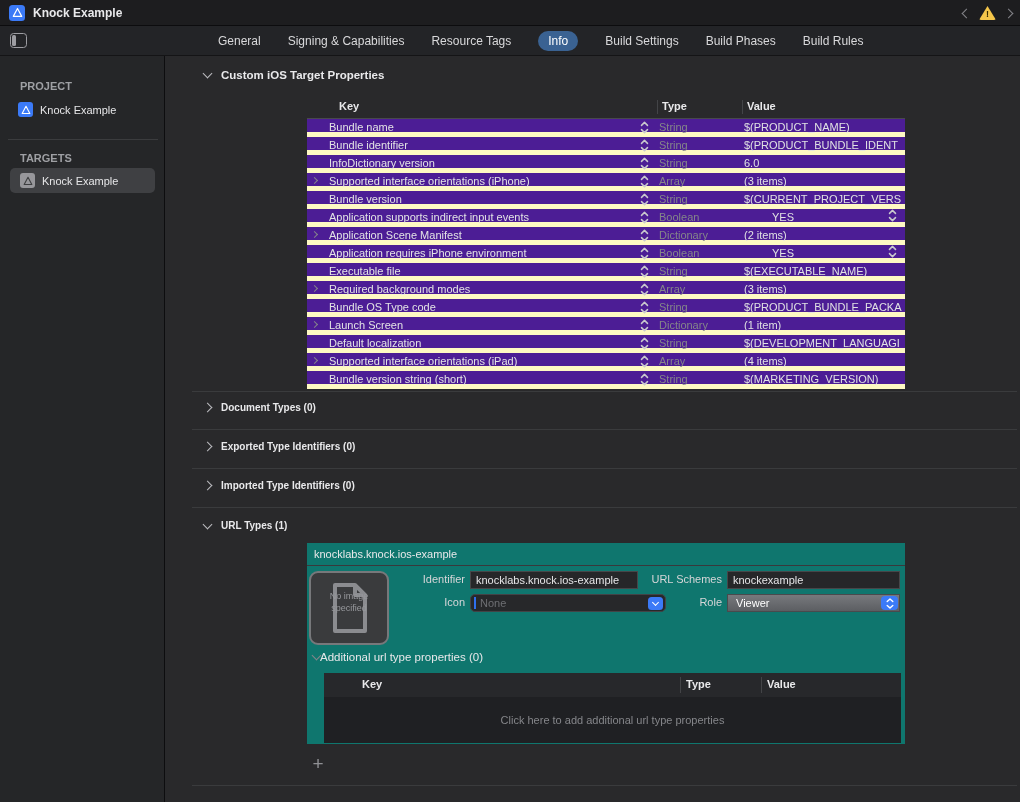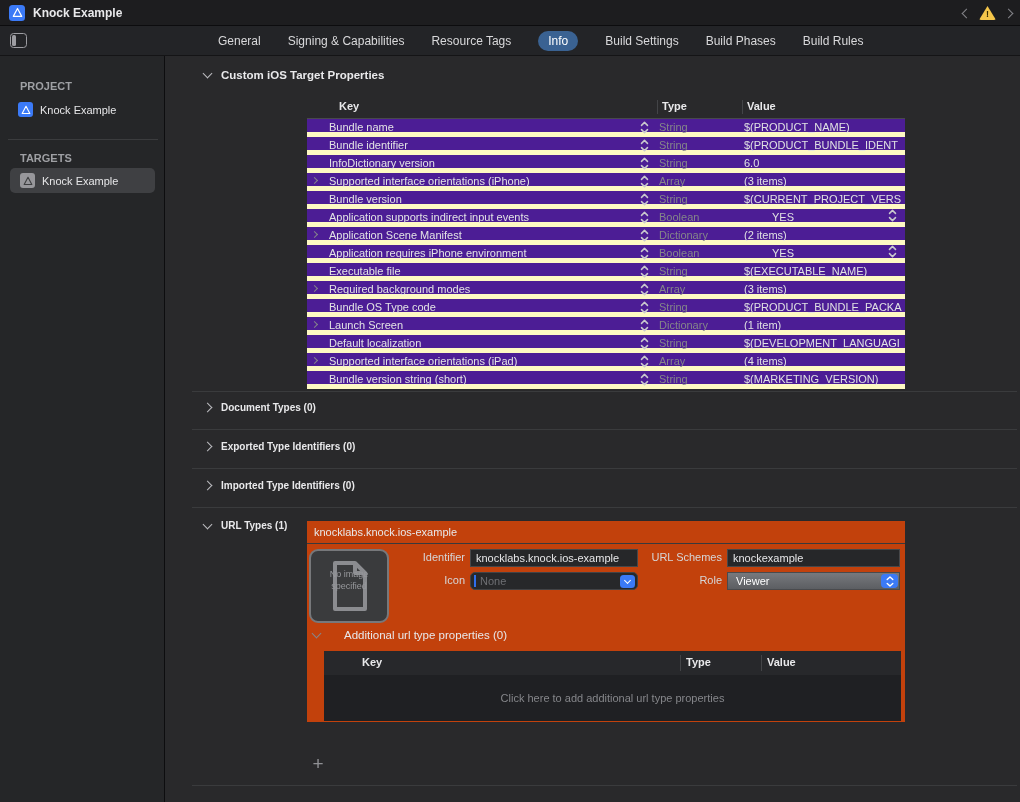--- a/index.html
+++ b/index.html
@@ -72,21 +72,21 @@
   .pval  { left:437px; right:2px; color:#e0e1e3; }
   .prow.bool .pval { left:465px; }
   .vstep { position:absolute; right:8px; top:2px; }
   .stepper { display:block; }
 
   
   .secrow { position:absolute; left:26px; display:flex; align-items:center; gap:10px; }
   .secrow .label { font-size:10px; font-weight:bold; color:#e9e9eb; }
 
   
-  .urlcard { position:absolute; left:129px; top:465px; width:598px; height:201px; background:#c2410c; }
+  .urlcard { position:absolute; left:129px; top:487px; width:598px; height:201px; background:#0f766e; }
   .urlcard .cardtitle { position:absolute; left:7px; top:5px; color:#e8e8ea; }
   .cardtitleline { position:absolute; left:0; right:0; top:22px; height:1px; background:#39393c; }
   .noimg { position:absolute; left:2px; top:28px; width:80px; height:74px; background:#3a3b3d;
            border:2px solid #77787b; border-radius:9px; }
   .noimg svg { position:absolute; left:50%; top:50%; transform:translate(-50%,-50%); }
   .noimg .nitext { position:absolute; left:0; right:0; top:17px; text-align:center; font-size:9px;
                    line-height:1.35; color:#97989c; }
   .frow { position:absolute; height:18px; }
   .flabel { position:absolute; top:2px; text-align:right; color:#d6d6d8; }
   .tfield { position:absolute; top:0; height:18px; background:#262729; border:1px solid #464749;
@@ -96,21 +96,21 @@
   .combo .caret { position:absolute; left:3px; top:2px; bottom:2px; width:2px; background:#2f6fed; }
   .combo .ctext { position:absolute; left:9px; top:2px; color:#6e6f73; }
   .combo .cbtn { position:absolute; right:2px; top:1.5px; width:15px; height:13px; background:#3b7af7;
                  border-radius:3.5px; display:flex; align-items:center; justify-content:center; }
   .combo .cbtn .chev { width:5px; height:5px; border-color:#fff; border-width:1.5px; margin-top:-2px; }
   .popup { position:absolute; top:0; height:18px; border-radius:0;
            background:linear-gradient(#77797d,#5c5e62); border:1px solid #494a4d; }
   .popup .ptext { position:absolute; left:8px; top:2px; color:#fff; }
   .popup .pbtn { position:absolute; right:1px; top:1px; bottom:1px; width:17px; background:#3b7af7;
                  border-radius:4px; display:flex; align-items:center; justify-content:center; }
-  .addlhead { position:absolute; left:6px; top:108px; display:flex; align-items:center; gap:24px; }
+  .addlhead { position:absolute; left:6px; top:108px; display:flex; align-items:center; gap:0; }
   .addlhead .label { color:#e8e8ea; font-size:11.5px; }
   .atable { position:absolute; left:17px; top:130px; width:577px; }
   .ahead { position:relative; height:24px; background:#27282b; }
   .ahead .col { position:absolute; top:5px; font-weight:bold; color:#e9e9eb; }
   .abody { position:relative; height:46px; background:#1f2023; display:flex; align-items:center;
            justify-content:center; color:#85868a; }
   .plusbtn { position:absolute; left:131px; top:700px; width:18px; height:18px; color:#8f9094;
              font-size:19px; line-height:16px; text-align:center; }
 </style>
 </head>
@@ -438,21 +438,21 @@
 
       <div class="frow" style="left:0; top:28px; width:598px">
         <span class="flabel" style="left:60px; width:98px">Identifier</span>
         <input class="tfield" style="left: 163px; width: 168px;" value="knocklabs.knock.ios-example">
         <span class="flabel" style="left:315px; width:100px">URL Schemes</span>
         <input class="tfield" style="left: 420px; width: 173px;" value="knockexample">
       </div>
 
       <div class="frow" style="left:0; top:51px; width:598px">
         <span class="flabel" style="left:60px; width:98px">Icon</span>
-        <span class="combo" style="left:163px; width:168px">
+        <span class="combo" style="left:163px; width:196px">
           <span class="caret"></span>
           <span class="ctext">None</span>
           <span class="cbtn">
               <span class="chev down"></span>
             </span>
         </span>
         <span class="flabel" style="left:315px; width:100px">Role</span>
         <span class="popup" style="left:420px; width:173px">
           <span class="ptext">Viewer</span>
           <span class="pbtn">

